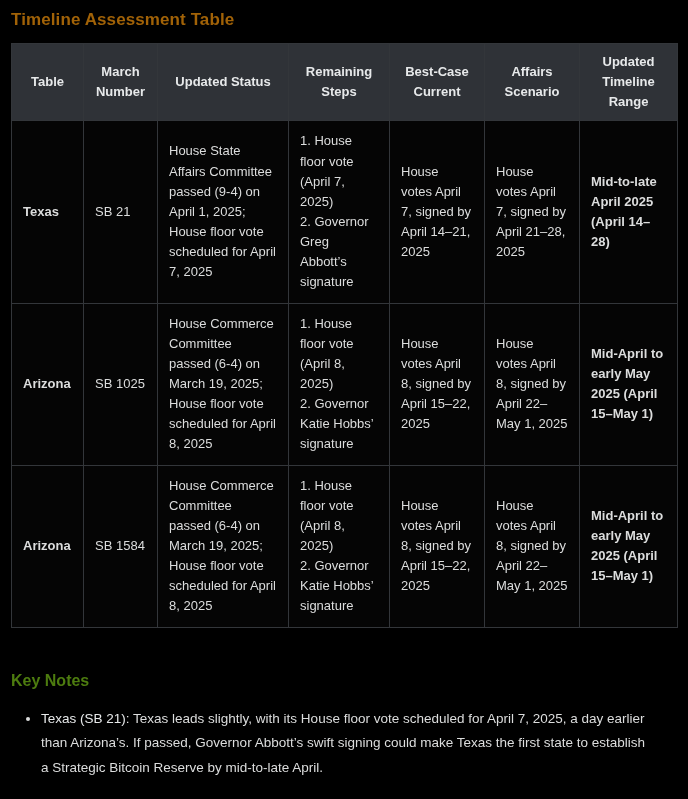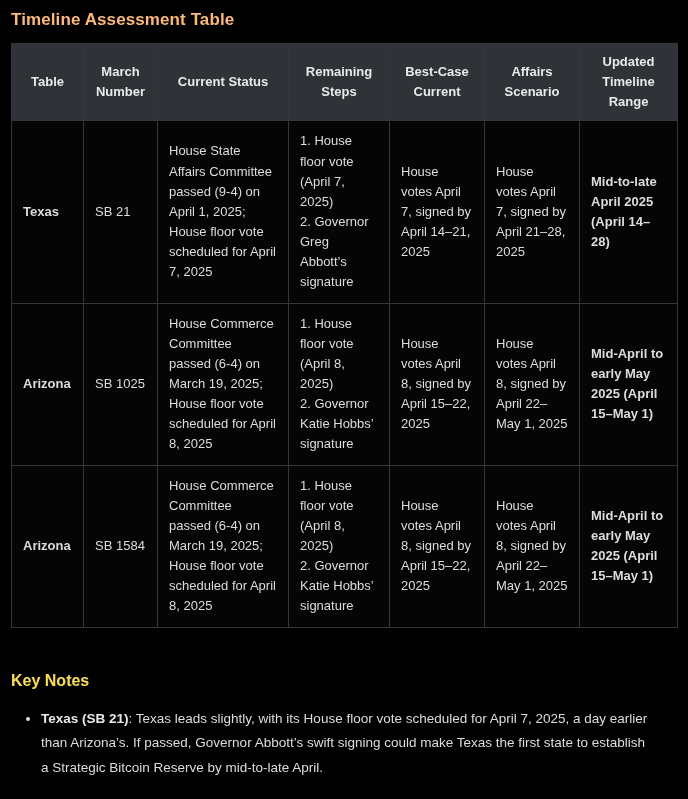--- a/index.html
+++ b/index.html
@@ -12,21 +12,21 @@
   body {
     width: 688px;
     height: 799px;
     box-sizing: border-box;
     padding: 8px 11px 0 11px;
     overflow: hidden;
   }
   .page-title {
     font-size: 17px;
     font-weight: 700;
-    color: #fdba74;
+    color: #a16207;
     margin: 2px 0 13px 0;
     letter-spacing: 0.1px;
   }
   table.assessment {
     width: 666px;
     border-collapse: collapse;
     table-layout: fixed;
   }
   table.assessment th,
   table.assessment td {
@@ -56,58 +56,58 @@
   tr.row-2 { height: 152px; }
   tr.row-3 { height: 151px; }
   td.cell-state, td.cell-timeline {
     font-weight: 700;
     color: #e7e9ea;
   }
   .step-line { display: block; }
   .notes-title {
     font-size: 16px;
     font-weight: 700;
-    color: #fde047;
+    color: #4d7c0f;
     margin: 44px 0 0 0;
   }
   ul.notes-list {
     margin: 17px 0 0 0;
     padding: 0 0 0 30px;
     width: 645px;
     box-sizing: border-box;
   }
   ul.notes-list li {
     font-size: 13.5px;
     line-height: 1.85;
     color: #dcdddd;
     margin-bottom: 15px;
   }
   ul.notes-list li::marker { color: #dcdddd; }
-  .note-label { font-weight: 700; color: #e7e9ea; }
+  .note-label { font-weight: 400; color: #e7e9ea; }
 </style>
 </head>
 <body>
 
 <h1 class="page-title">Timeline Assessment Table</h1>
 
 <table class="assessment">
   <colgroup>
     <col style="width:72px">
       <col style="width:74px">
       <col style="width:131px">
     <col style="width:101px">
       <col style="width:95px">
       <col style="width:95px">
       <col style="width:98px">
   </colgroup>
   <thead>
     <tr>
       <th>Table</th>
       <th>March Number</th>
-      <th>Current Status</th>
+      <th>Updated Status</th>
       <th>Remaining Steps</th>
       <th>Best-Case Current</th>
       <th>Affairs Scenario</th>
       <th>Updated Timeline Range</th>
     </tr>
   </thead>
   <tbody>
     <tr class="row-1">
       <td class="cell-state">Texas</td>
       <td>SB 21</td>

